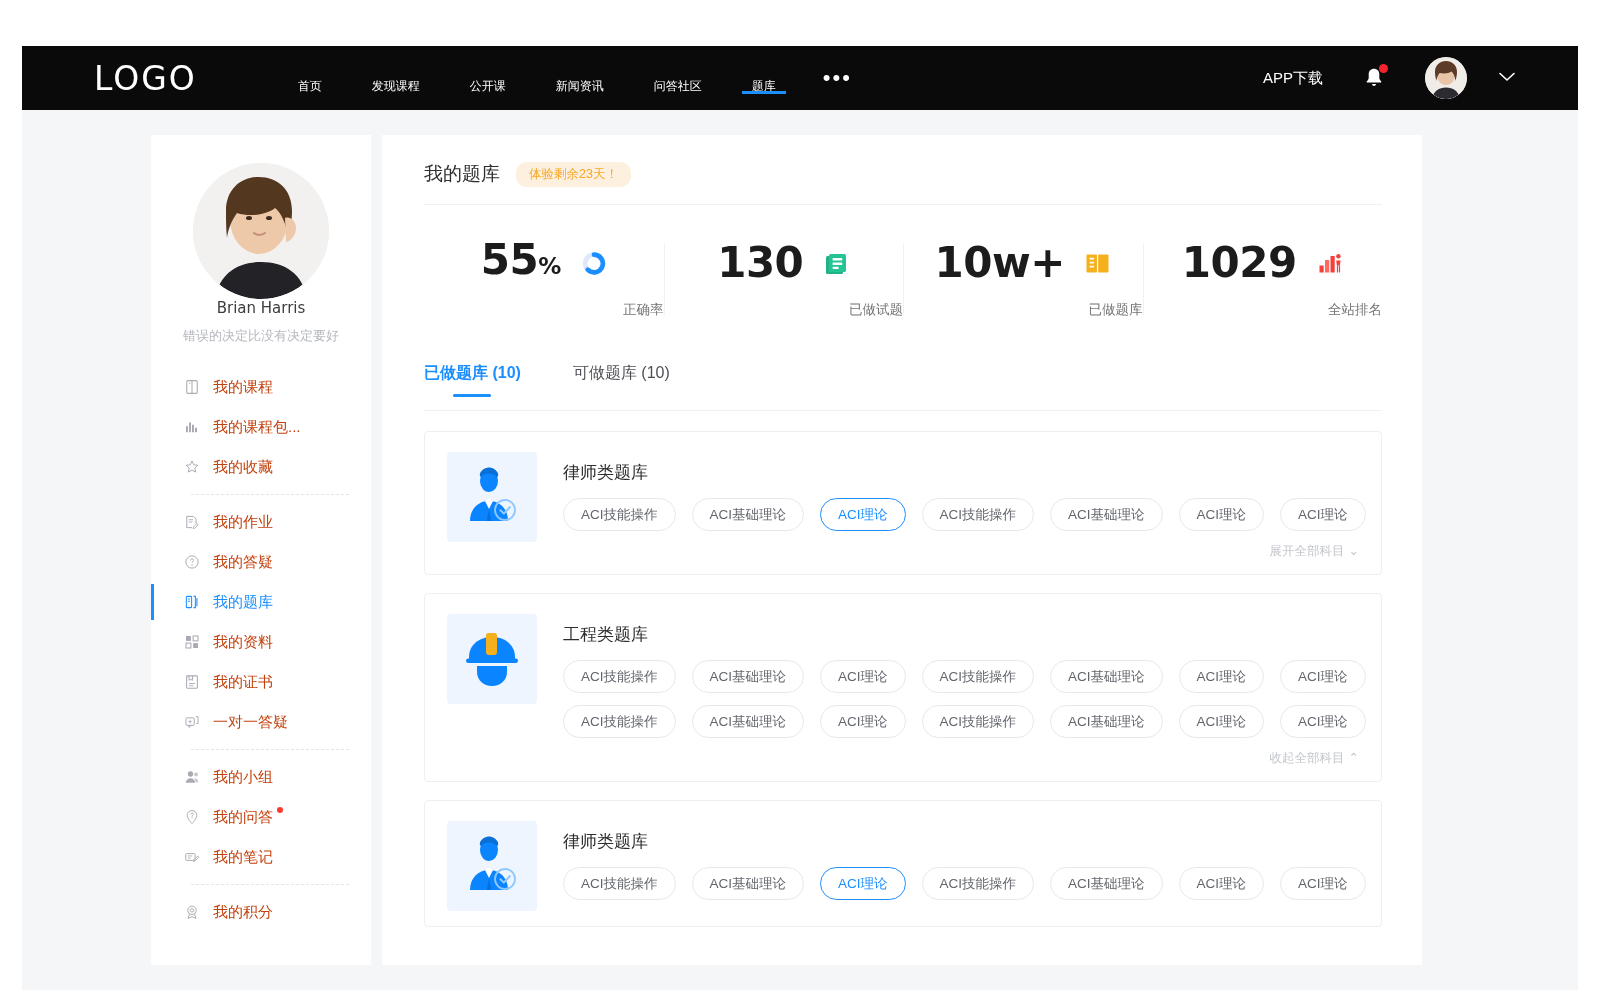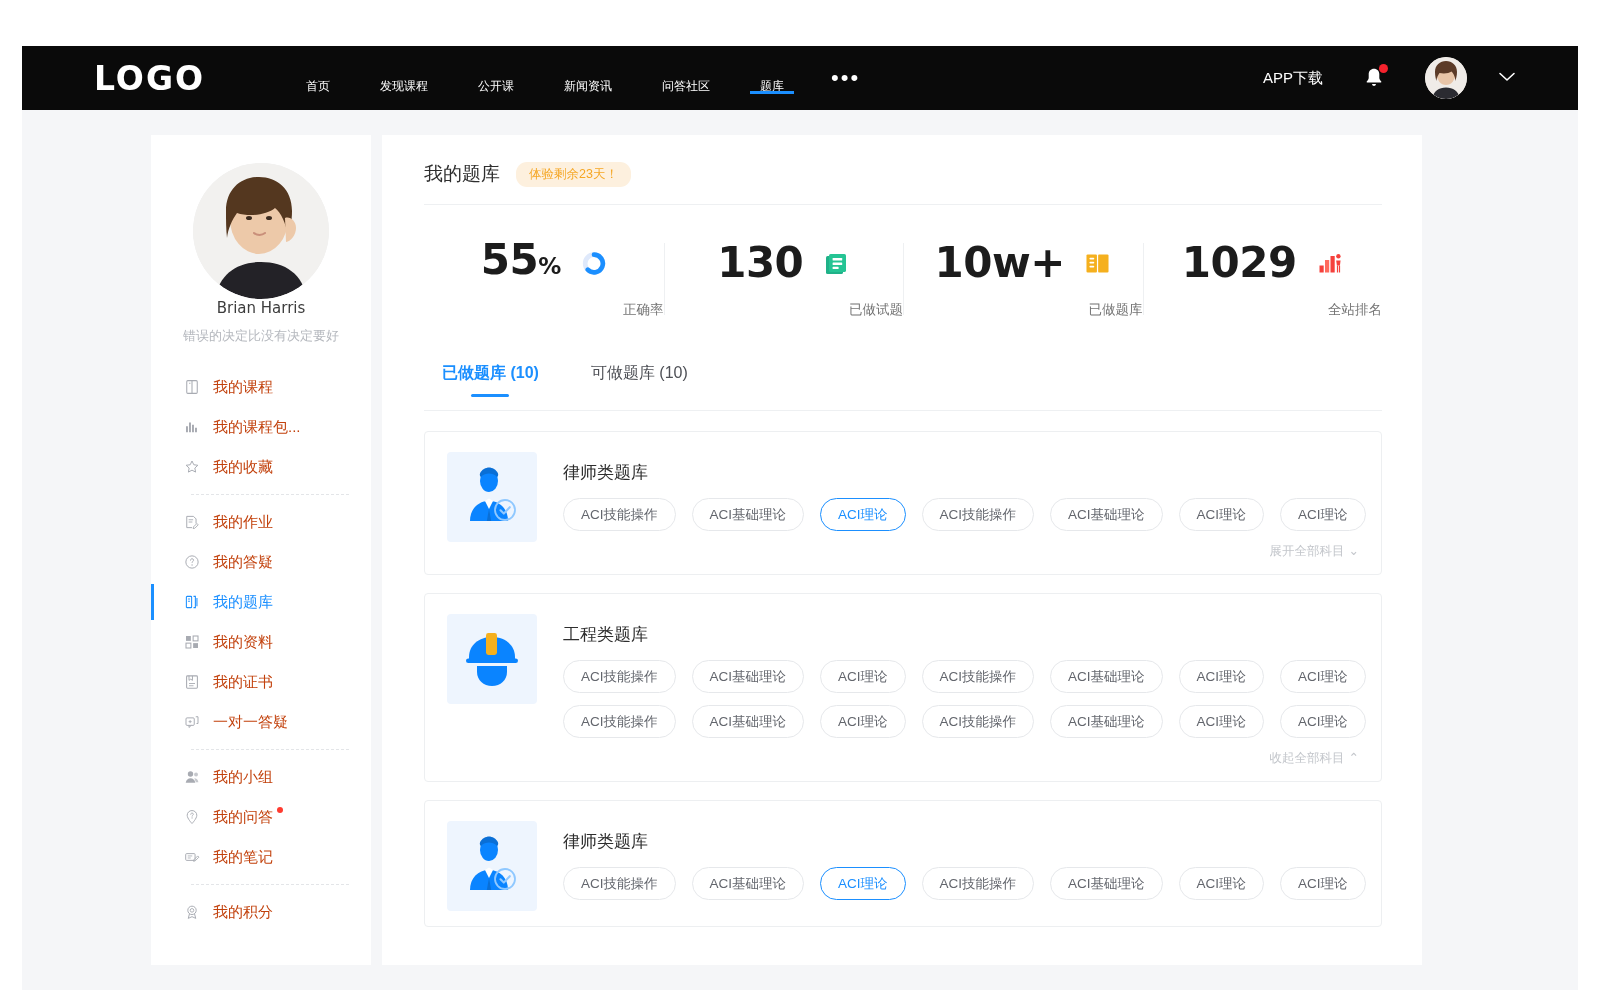--- a/index.html
+++ b/index.html
@@ -21,21 +21,21 @@
     width: 1556px; height: 64px;
     background: #0a0a0a;
     display: flex;
     align-items: center;
   }
   .logo {
     margin-left: 72px;
     color: #ffffff;
     font-size: 33px;
     letter-spacing: 2px;
-    font-weight: 700;
+    font-weight: 400;
     font-family: "DejaVu Sans", sans-serif;
   }
   .nav {
     display: flex;
     align-items: center;
     margin-left: 76px;
     height: 64px;
   }
   .nav-item {
     position: relative;
@@ -235,21 +235,21 @@
     padding-bottom: 14px;
     border-bottom: 1px solid #eef0f2;
   }
   .tab {
     position: relative;
     font-size: 16px;
     color: #4e5056;
     cursor: pointer;
     padding-bottom: 12px;
   }
-  .tab.active { color: #1b8fff; font-weight: bold; margin-left: 18px; }
+  .tab.active { color: #1b8fff; font-weight: bold; }
   .tab.active::after {
     content: "";
     position: absolute;
     left: 50%; transform: translateX(-50%);
     bottom: -1px;
     width: 38px; height: 3px;
     border-radius: 2px;
     background: #1b8fff;
   }
   

